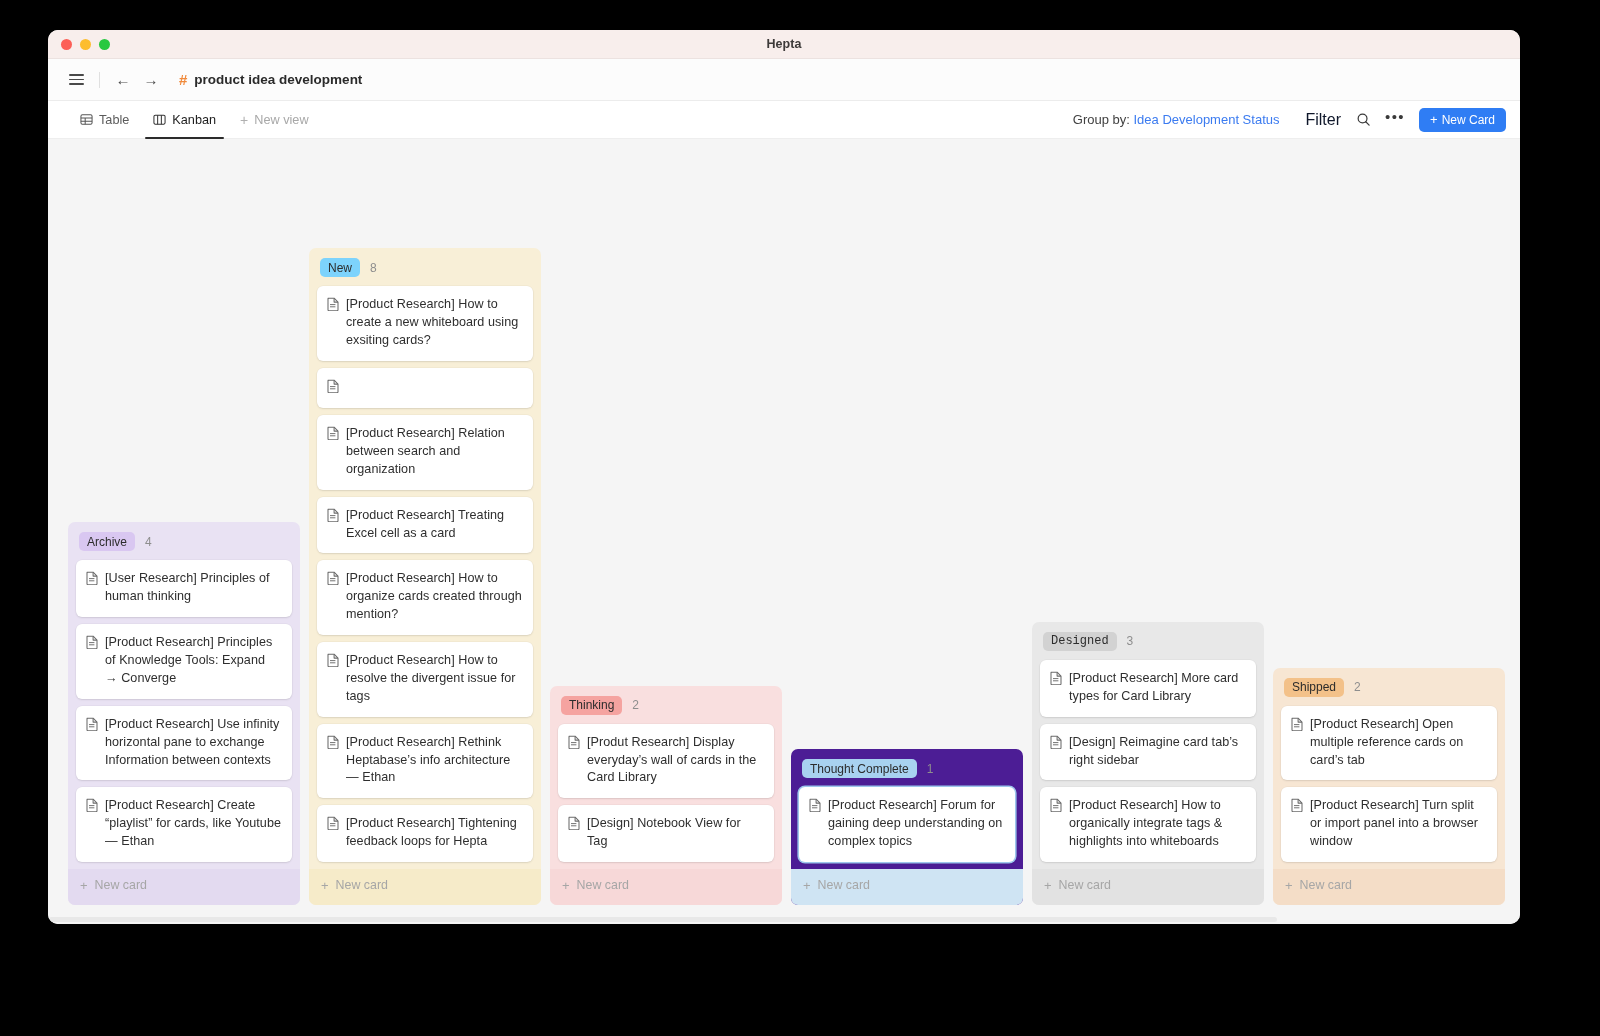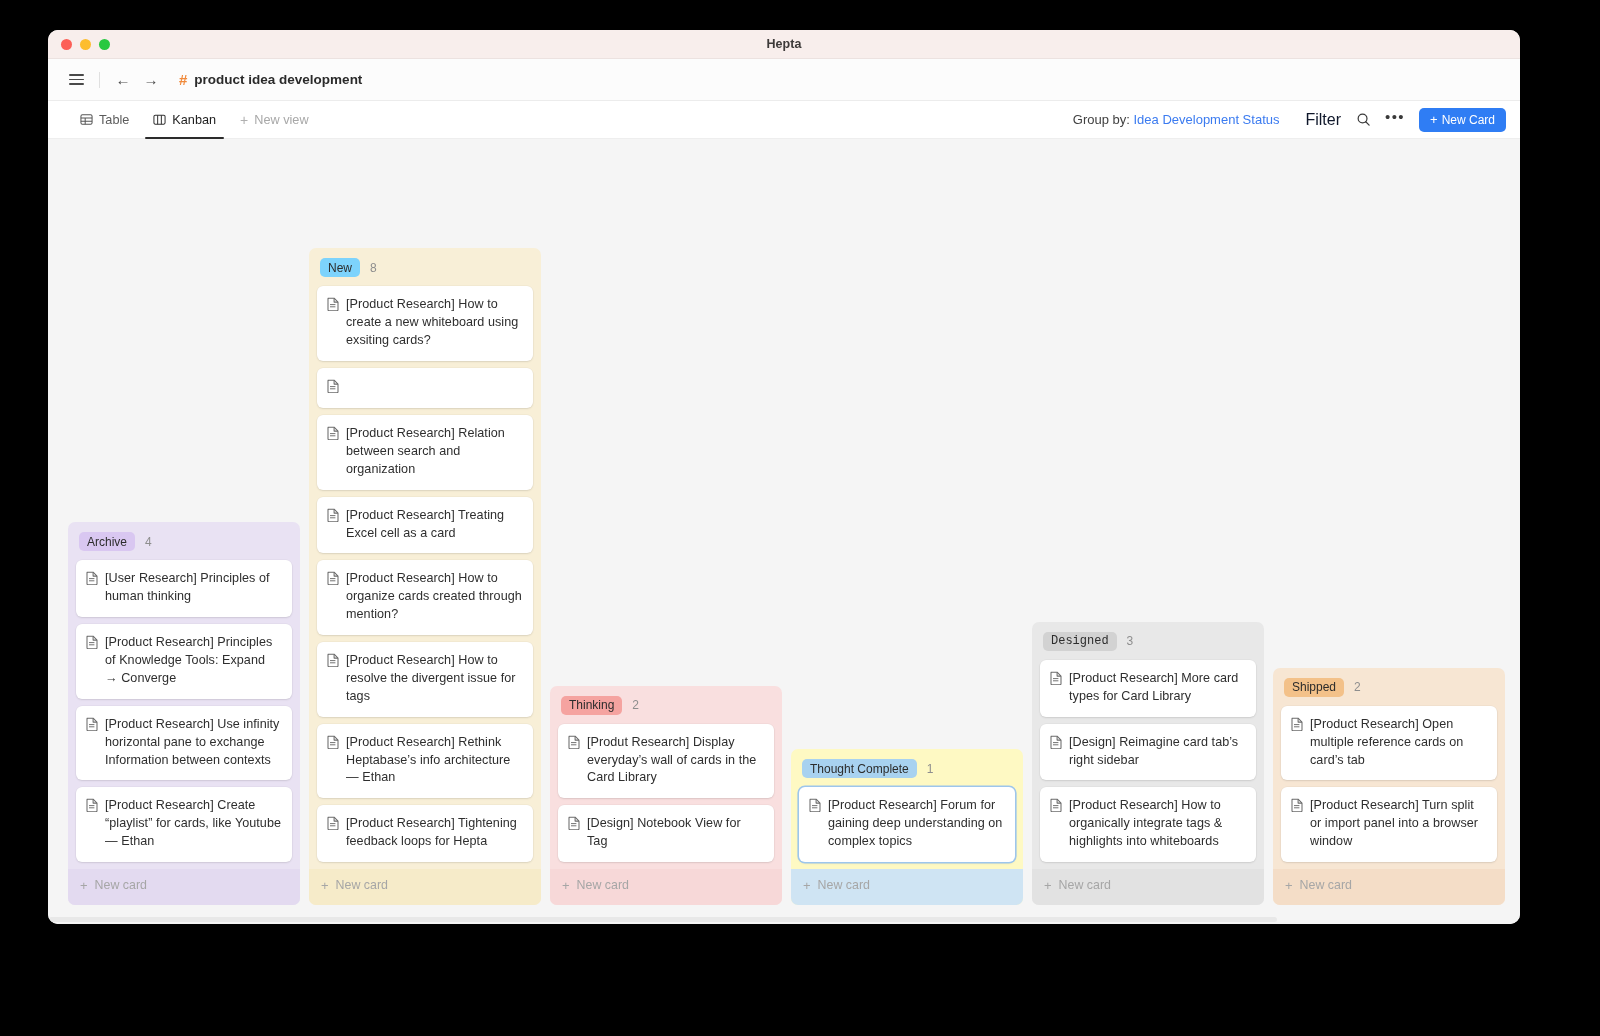--- a/index.html
+++ b/index.html
@@ -508,21 +508,21 @@
     </span>
     <span class="card-title">[Design] Notebook View for Tag</span>
   </div>
 </div>
     <div class="new-card-row" style="background: rgb(247, 216, 216); margin: 0px -8px; padding: 9px 12px 13px; border-radius: 0px 0px 7px 7px;">
       <span class="ncp">+</span>
       <span>New card</span>
     </div>
   </div>
 
-  <div class="column" style="background: #fef9c3;">
+  <div class="column" style="background: #4c1d95;">
     <div class="col-header">
       <span class="col-chip" style="background: rgb(168, 210, 240);">Thought Complete</span>
       <span class="col-count">1</span>
     </div>
     <div class="col-cards">
   <div class="card selected">
     <span class="card-icon">
       <svg width="12" height="14" viewBox="0 0 12 14">
         <path d="M1 1.2h6.1L11 5.1v7.7a.9.9 0 0 1-.9.9H1.9a.9.9 0 0 1-.9-.9V2.1A.9.9 0 0 1 1.9 1.2z" fill="none" stroke="#6b6b6b" stroke-width="1.05" stroke-linejoin="round"></path>
         <path d="M7.1 1.2V5.1H11" fill="none" stroke="#6b6b6b" stroke-width="1.05" stroke-linejoin="round"></path>

